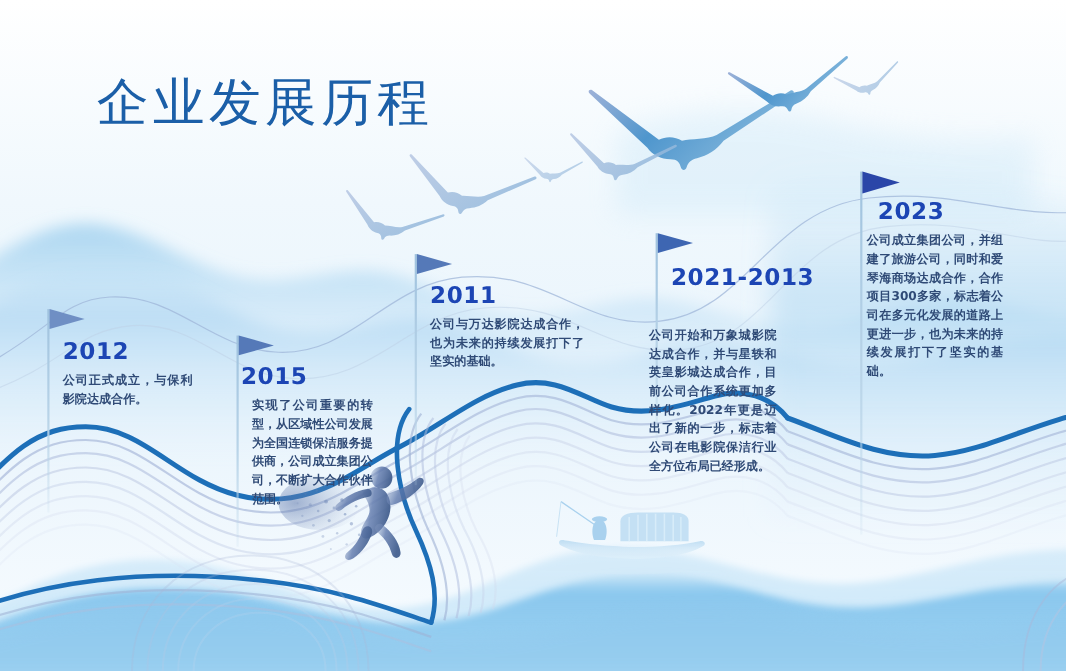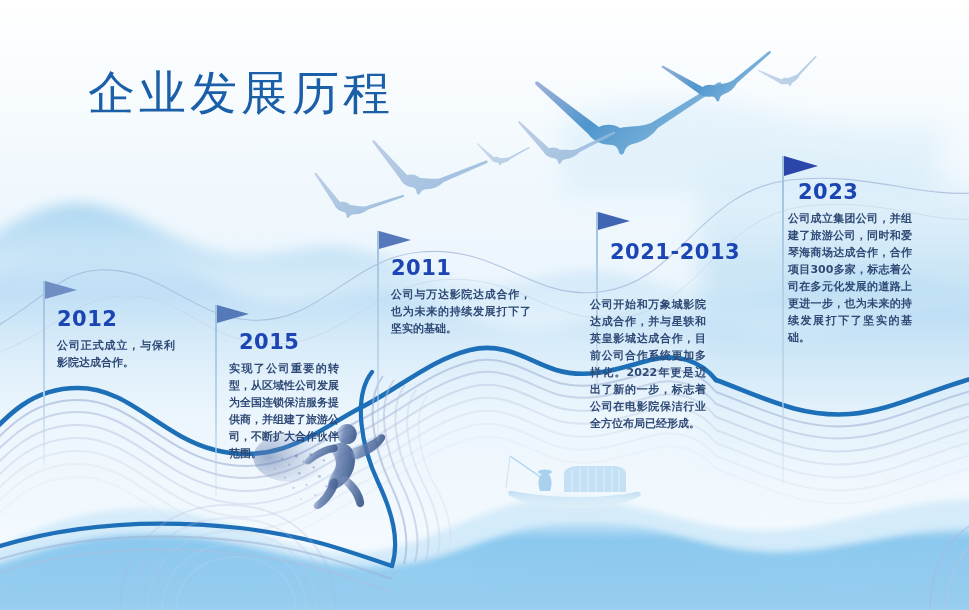--- a/index.html
+++ b/index.html
@@ -54,21 +54,21 @@
   
   #ms-2012{left:43px;top:281px;}
   #ms-2012 .flagpole{height:185px;}
   #ms-2012 .flagbanner{top:0px;border-width:9px 0 9px 32px;border-color:transparent transparent transparent #6f8fc4;}
   #ms-2012 .year{left:14px;top:26px;}
   #ms-2012 .desc{left:14px;top:56px;width:118px;}
 
   #ms-2015{left:215px;top:305px;}
   #ms-2015 .flagpole{height:192px;}
   #ms-2015 .flagbanner{top:0px;border-width:9px 0 9px 32px;border-color:transparent transparent transparent #5579b8;}
-  #ms-2015 .year{left:24px;top:25px;}
+  #ms-2015 .year{left:4px;top:25px;}
   #ms-2015 .desc{left:14px;top:55px;width:110px;}
 
   #ms-2019{left:377px;top:231px;}
   #ms-2019 .flagpole{height:210px;}
   #ms-2019 .flagbanner{top:0px;border-width:9px 0 9px 32px;border-color:transparent transparent transparent #5579b8;}
   #ms-2019 .year{left:14px;top:25px;}
   #ms-2019 .desc{left:14px;top:55px;width:140px;}
 
   #ms-2021{left:596px;top:212px;}
   #ms-2021 .flagpole{height:190px;}
@@ -384,21 +384,21 @@
     <div class="flagpole"></div>
     <div class="flagbanner"></div>
     <div class="year">2012</div>
     <div class="desc">公司正式成立，与保利影院达成合作。</div>
   </div>
 
   <div class="milestone" id="ms-2015">
     <div class="flagpole"></div>
     <div class="flagbanner"></div>
     <div class="year">2015</div>
-    <div class="desc">实现了公司重要的转型，从区域性公司发展为全国连锁保洁服务提供商，并组建了旅游公司，不断扩大合作伙伴范围。</div>
+    <div class="desc">实现了公司重要的转型，从区域性公司发展为全国连锁保洁服务提供商，公司成立集团公司，不断扩大合作伙伴范围。</div>
   </div>
 
   <div class="milestone" id="ms-2019">
     <div class="flagpole"></div>
     <div class="flagbanner"></div>
     <div class="year">2011</div>
     <div class="desc">公司与万达影院达成合作，也为未来的持续发展打下了坚实的基础。</div>
   </div>
 
   <div class="milestone" id="ms-2021">

